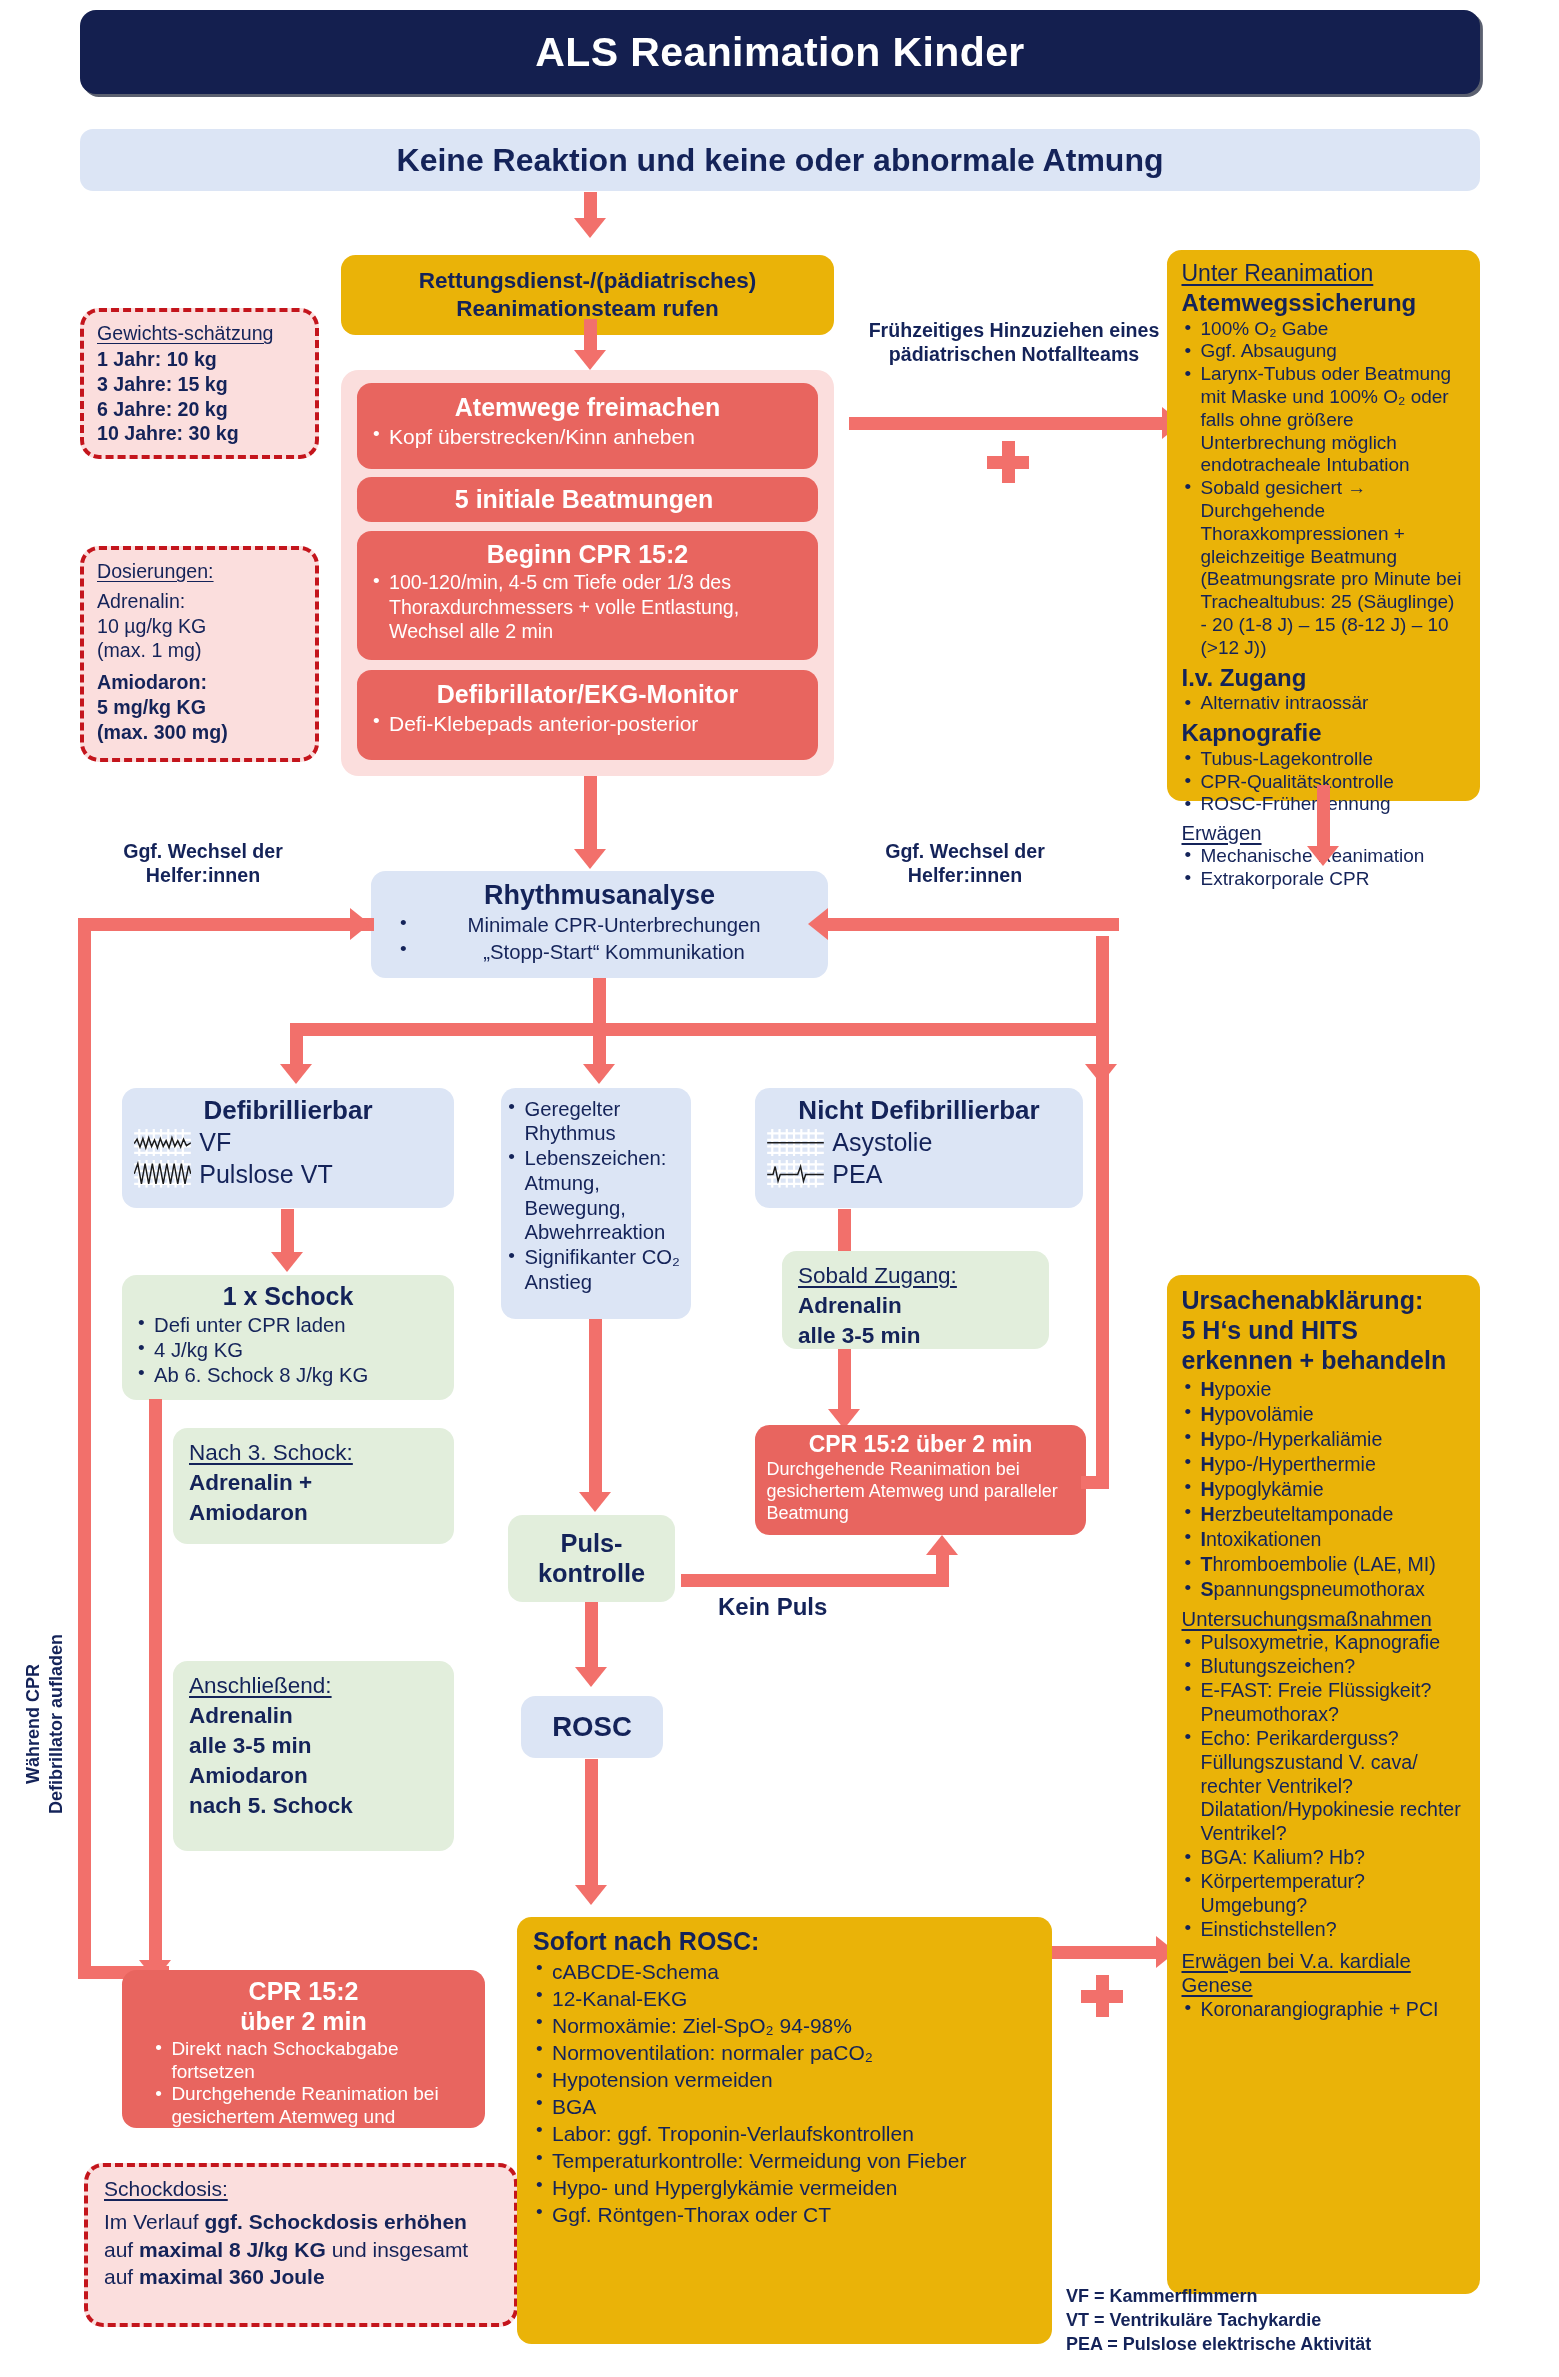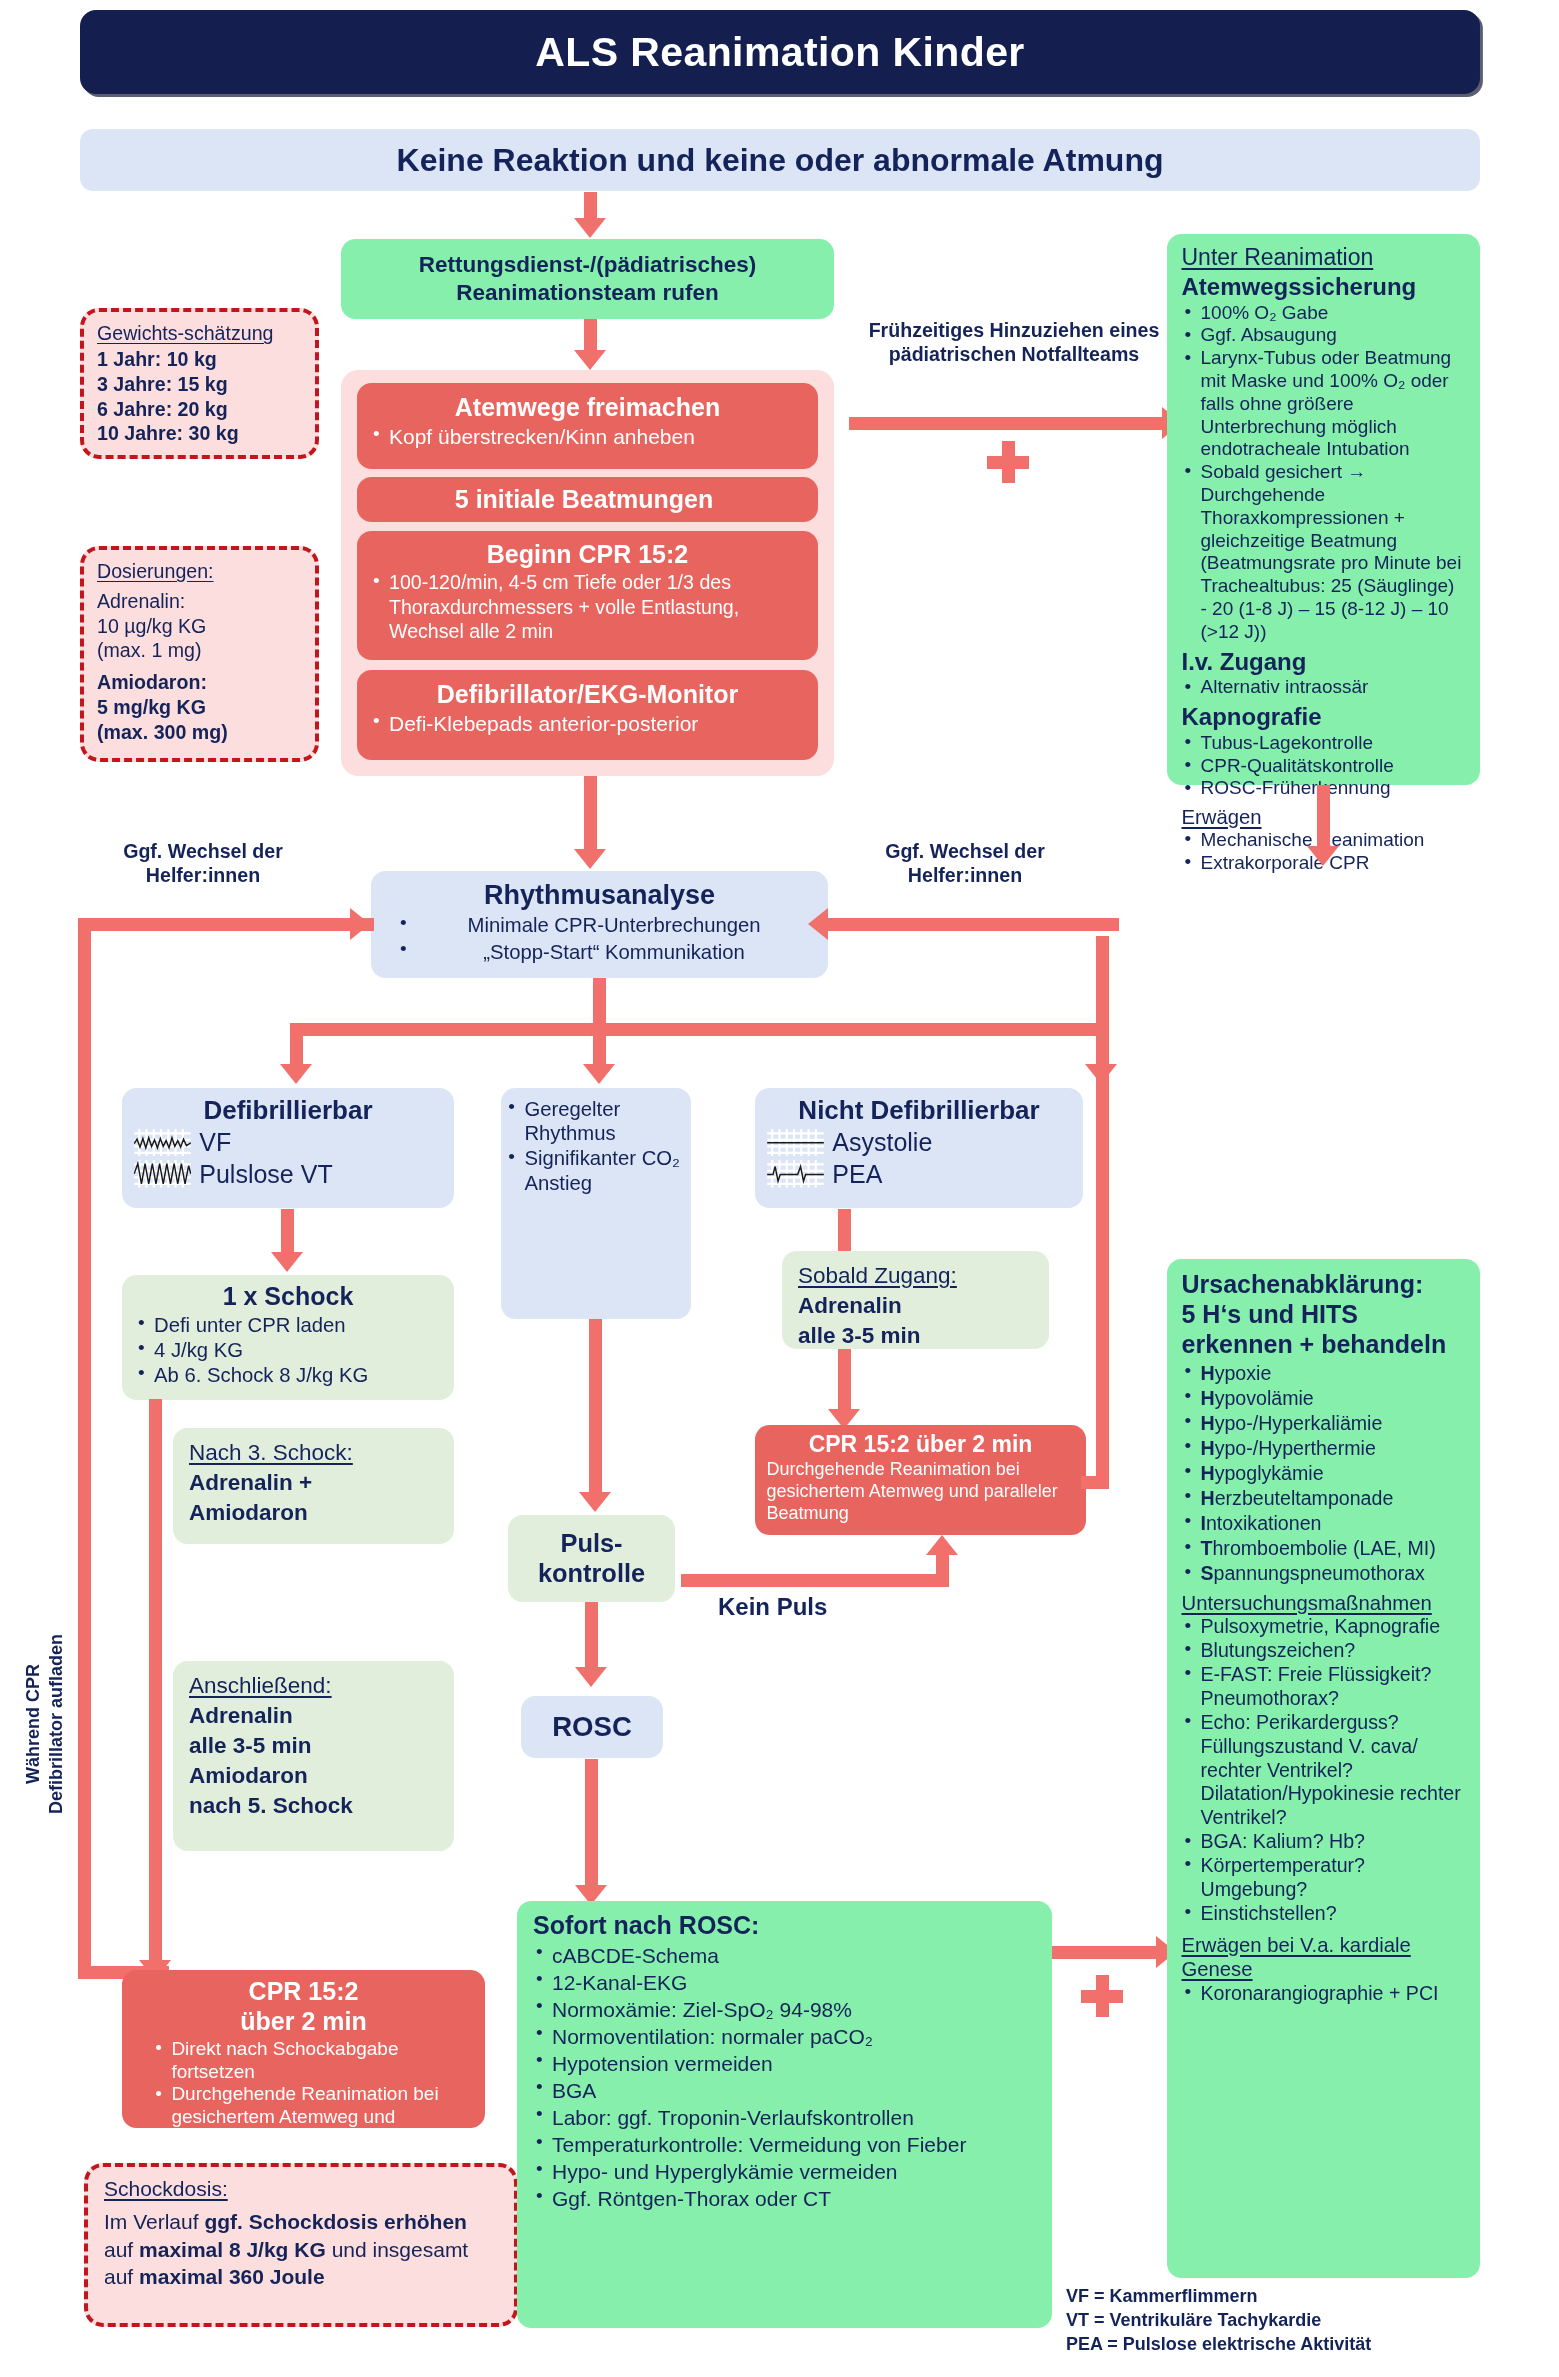--- a/index.html
+++ b/index.html
@@ -26,21 +26,21 @@
   
   #subtitle-bar {
     left: 80px; top: 129px; width: 1400px; height: 62px;
     background: #dce5f5; border-radius: 13px;
     display: flex; align-items: center; justify-content: center;
   }
   #subtitle-bar .t { font-size: 32px; font-weight: bold; }
 
   
   .box { border-radius: 14.5px; padding: 7.3px 13px; }
-  .pink-lite { background: #86efac; }
+  .pink-lite { background: #eab308; margin-top: 16px; }
   .red       { background: #e8655f; color: #ffffff; }
   .blue      { background: #dce5f5; }
   .green     { background: #e2eedc; }
   .dashed {
     background: #fbdedd; border: 4.4px dashed #c4151c; border-radius: 19px;
   }
   .hdr { font-weight: bold; text-align: center; }
   .uline { text-decoration: underline; text-underline-offset: 2.9px; }
   ul { list-style: none; }
   li { position: relative; padding-left: 19px; }
@@ -256,20 +256,21 @@
           <polyline points="0,19 5,5 10,33 15,5 20,33 25,5 30,33 35,5 40,33 45,5 50,33 55,5 60,33 65,5 70,33 75,8 78,19" fill="none" stroke="#1a1a1a" stroke-width="2"></polyline>
         </svg>
       </span>
       <span style="font-size:25px;">Pulslose VT</span>
     </div>
   </div>
 
   <div class="abs box blue" style="left:501px; top:1088px; width:190px; height:231px; padding:8.7px 7.3px 8.7px 4.4px;">
     <ul style="font-size:20.3px; line-height:1.22;">
       <li>Geregelter Rhythmus</li>
+      <li>Lebenszeichen: Atmung, Bewegung, Abwehrreaktion</li>
       <li>Signifikanter CO₂ Anstieg</li>
     </ul>
   </div>
 
   <div class="abs box blue" style="left:755px; top:1088px; width:328px; height:120px; padding:7.3px 11.6px;">
     <div class="hdr" style="font-size:26px;">Nicht Defibrillierbar</div>
     <div style="display:flex; align-items:center; gap:8.7px; margin-top:1.5px;">
       <span class="ecg">
         <svg width="57" height="27.6" viewBox="0 0 78 38">
           <rect x="0" y="0" width="78" height="38" fill="#dce5f5"></rect>

